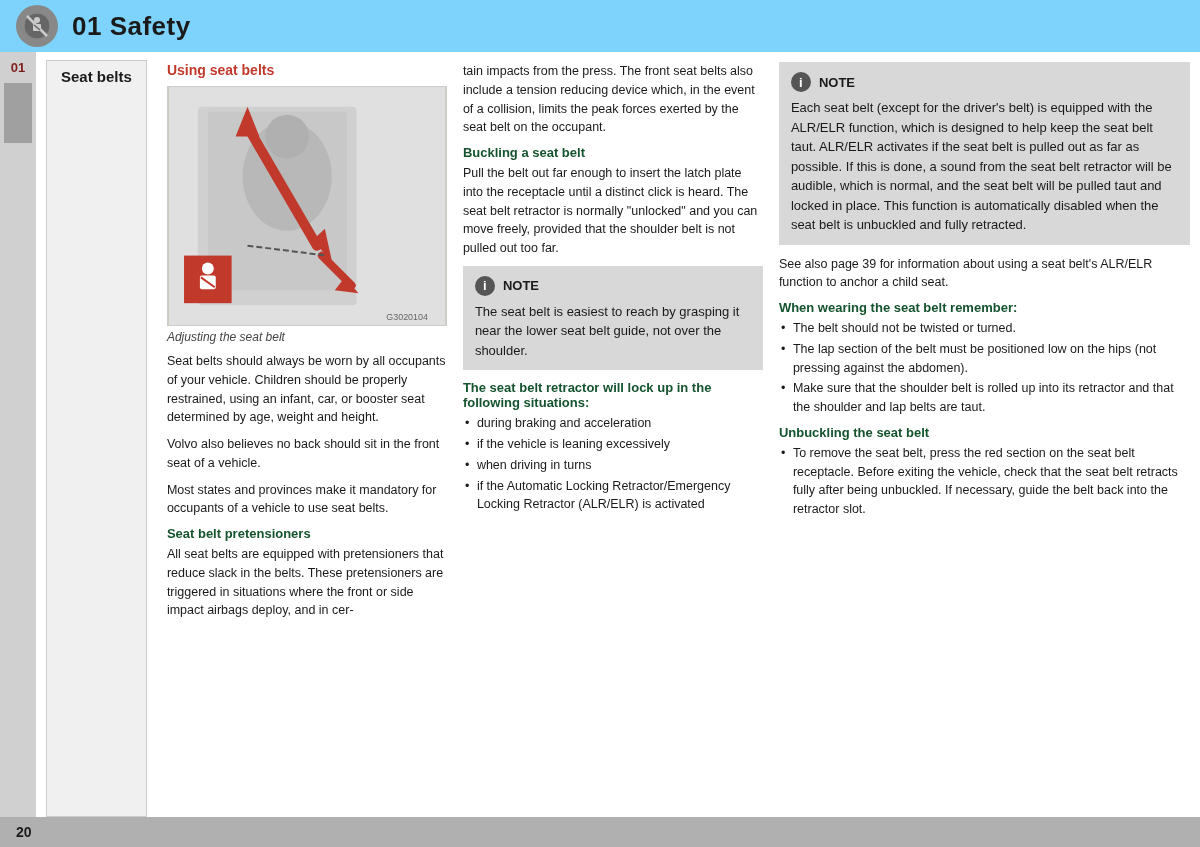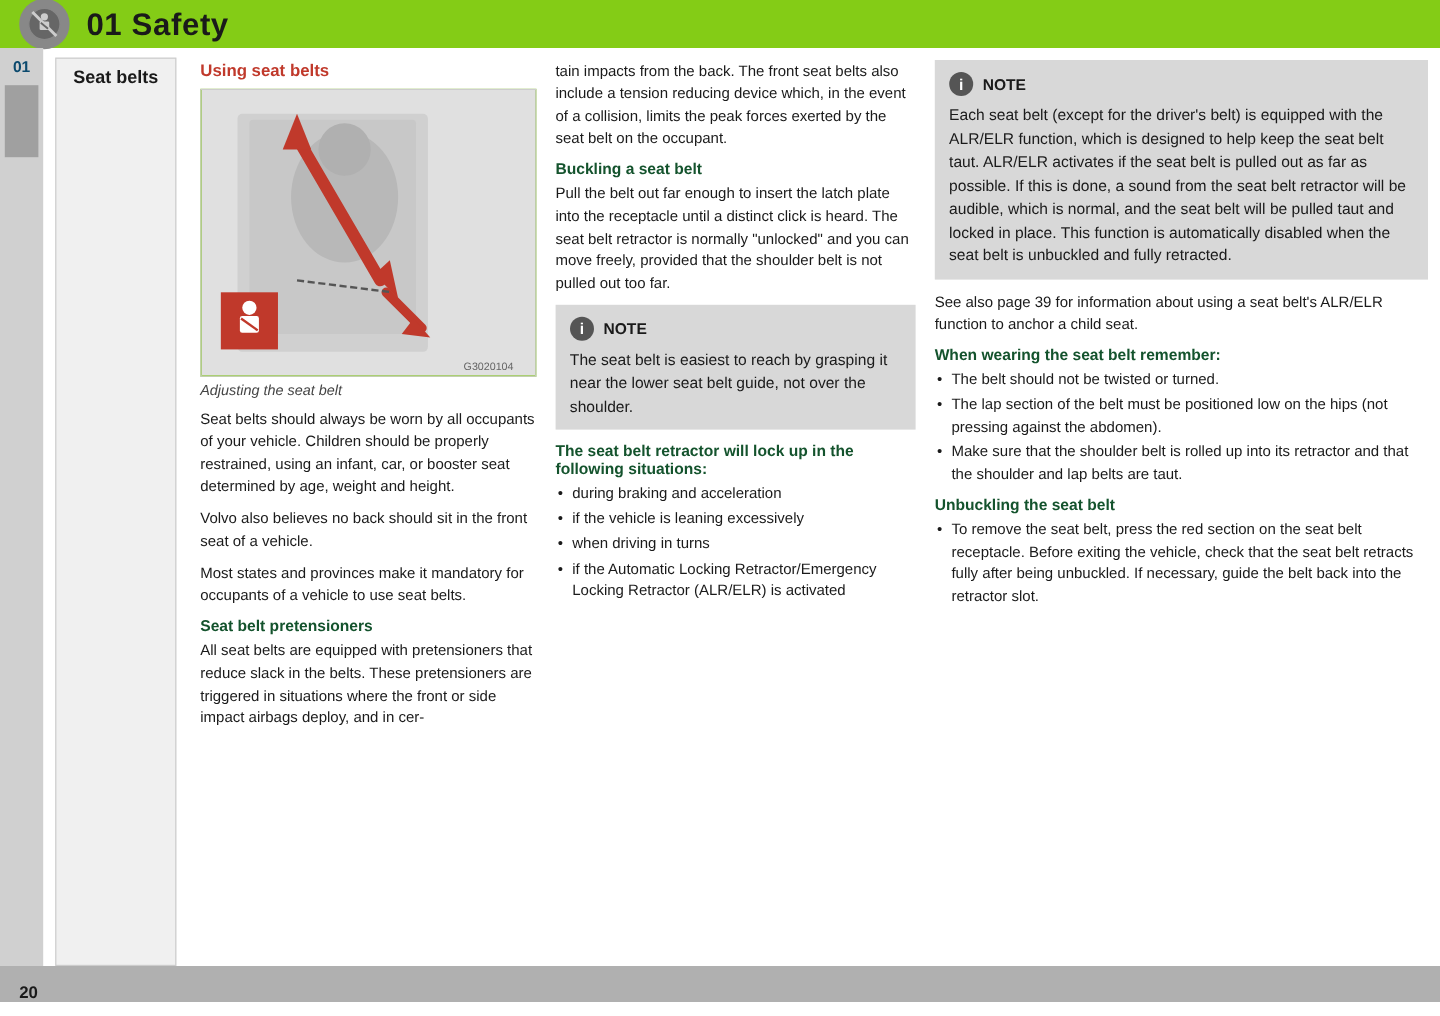--- a/index.html
+++ b/index.html
@@ -10,22 +10,22 @@
       font-size: 13px;
       color: #1a1a1a;
       background: #fff;
       overflow: hidden;
     }
 
     
     .header {
       display: flex;
       align-items: center;
-      background: #84cc16;
-      height: 40px;
+      background: #7dd3fc;
+      height: 52px;
       padding: 0 16px;
     }
     .header-icon {
       width: 42px;
       height: 42px;
       background: #888;
       border-radius: 50%;
       display: flex;
       align-items: center;
       justify-content: center;
@@ -51,21 +51,21 @@
       background: #d0d0d0;
       display: flex;
       flex-direction: column;
       align-items: center;
       padding-top: 8px;
       flex-shrink: 0;
     }
     .sidebar-number {
       font-size: 13px;
       font-weight: bold;
-      color: #0c4a6e;
+      color: #7f1d1d;
       writing-mode: horizontal-tb;
       margin-bottom: 4px;
     }
     .sidebar-bar {
       width: 28px;
       height: 60px;
       background: #a0a0a0;
       margin-top: 4px;
     }
 
@@ -106,21 +106,21 @@
       color: #c0392b;
       font-size: 14px;
       font-weight: bold;
       margin-bottom: 8px;
     }
 
     
     .image-container {
       width: 100%;
       height: 240px;
-      background: #84cc16;
+      background: #4d7c0f;
       border: 1px solid #ccc;
       position: relative;
       overflow: hidden;
       margin-bottom: 4px;
     }
 
     
     .image-caption {
       font-style: italic;
       font-size: 12px;
@@ -204,21 +204,21 @@
       position: absolute;
       left: 2px;
       color: #1a1a1a;
     }
 
     
     .footer {
       height: 30px;
       background: #b0b0b0;
       display: flex;
-      align-items: flex-end;
+      align-items: center;
       padding: 0 16px;
       font-size: 14px;
       font-weight: bold;
       color: #1a1a1a;
     }
   </style>
 </head>
 <body>
 
 <div class="header">
@@ -292,21 +292,21 @@
 
         <div class="body-text">Seat belts should always be worn by all occupants of your vehicle. Children should be properly restrained, using an infant, car, or booster seat determined by age, weight and height.</div>
         <div class="body-text">Volvo also believes no back should sit in the front seat of a vehicle.</div>
         <div class="body-text">Most states and provinces make it mandatory for occupants of a vehicle to use seat belts.</div>
 
         <div class="subsection-title">Seat belt pretensioners</div>
         <div class="body-text">All seat belts are equipped with pretensioners that reduce slack in the belts. These pretensioners are triggered in situations where the front or side impact airbags deploy, and in cer-</div>
       </div>
 
       <div class="mid-col">
-        <div class="body-text">tain impacts from the back. The front seat belts also include a tension reducing device which, in the event of a collision, limits the peak forces exerted by the seat belt on the occupant.</div>
+        <div class="body-text">tain impacts from the press. The front seat belts also include a tension reducing device which, in the event of a collision, limits the peak forces exerted by the seat belt on the occupant.</div>
 
         <div class="subsection-title">Buckling a seat belt</div>
         <div class="body-text">Pull the belt out far enough to insert the latch plate into the receptacle until a distinct click is heard. The seat belt retractor is normally "unlocked" and you can move freely, provided that the shoulder belt is not pulled out too far.</div>
 
         <div class="note-box">
           <div class="note-header">
             <div class="note-icon">i</div>
             <span>NOTE</span>
           </div>
           <div class="note-text">The seat belt is easiest to reach by grasping it near the lower seat belt guide, not over the shoulder.</div>

